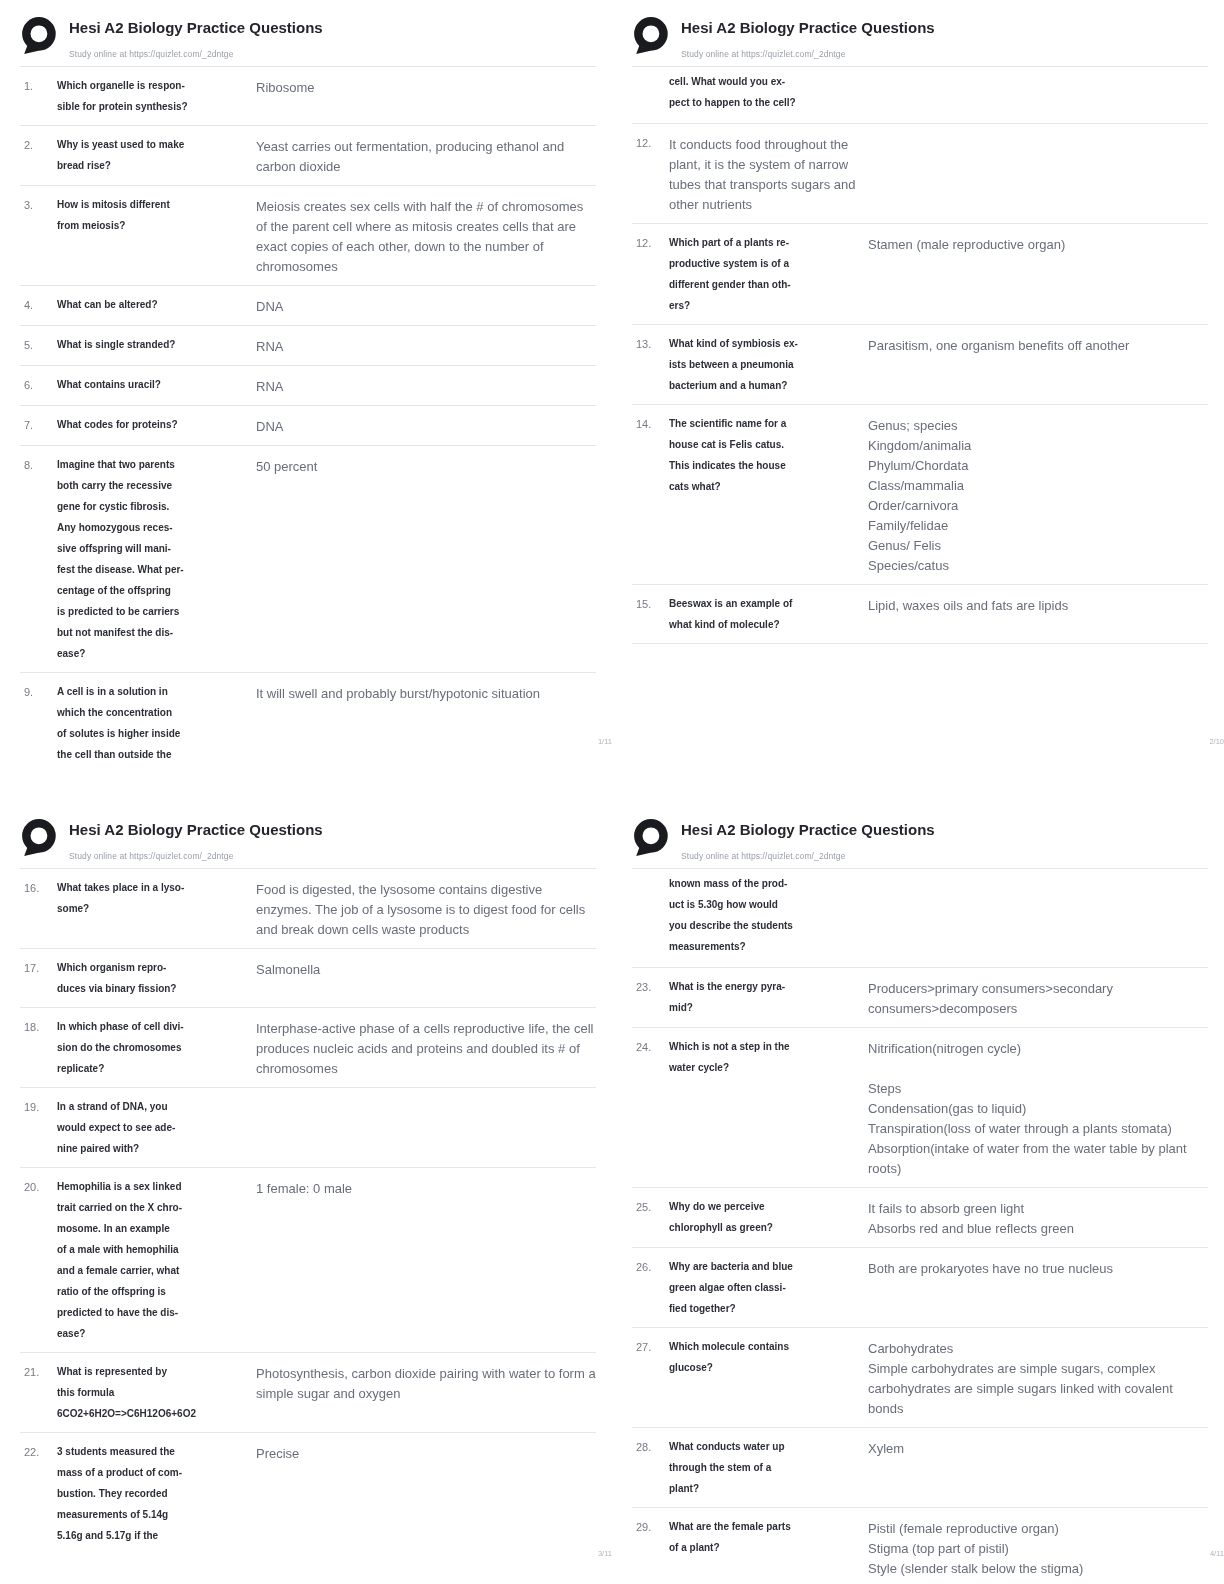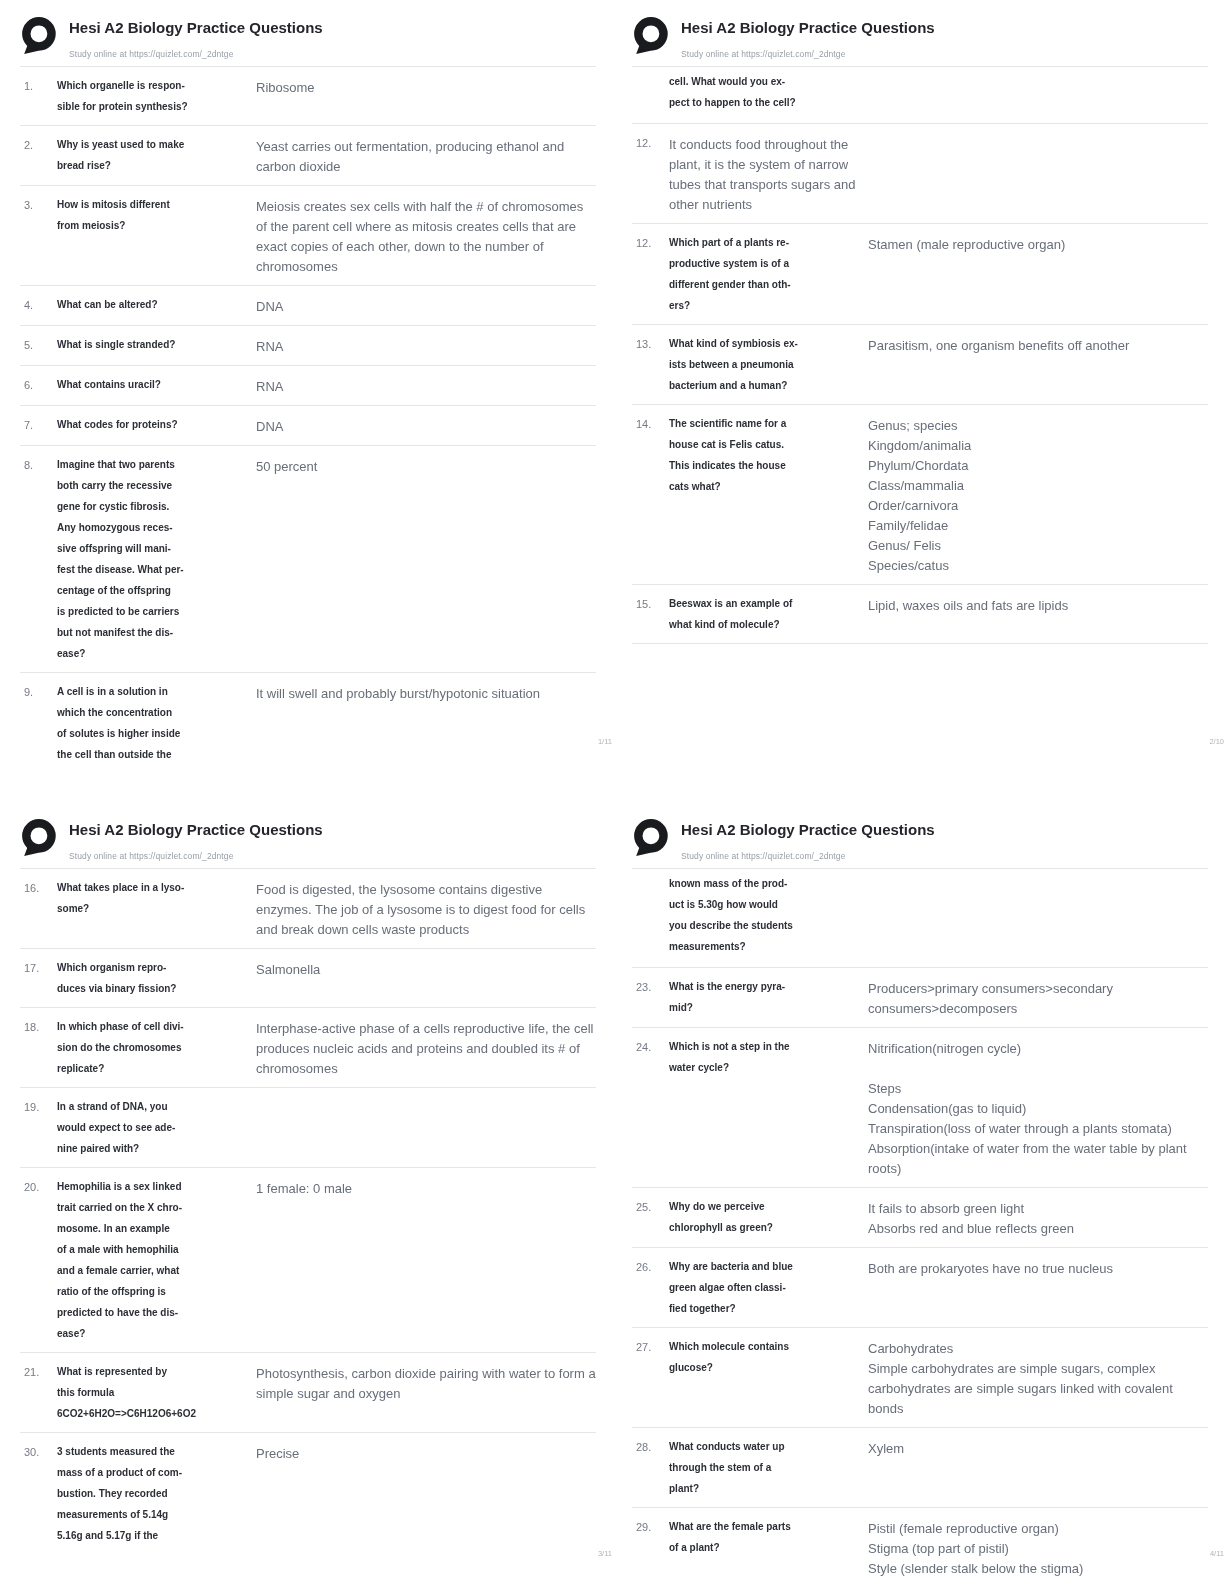--- a/index.html
+++ b/index.html
@@ -241,21 +241,21 @@
         <div class="atext">1 female: 0 male</div>
       </div>
       <div class="row">
         <span class="qnum">21.</span>
         <div class="qtext">What is represented by
 this formula
 6CO2+6H2O=&gt;C6H12O6+6O2</div>
         <div class="atext">Photosynthesis, carbon dioxide pairing with water to form a simple sugar and oxygen</div>
       </div>
       <div class="row cut">
-        <span class="qnum">30.</span>
+        <span class="qnum">22.</span>
         <div class="qtext">3 students measured the
 mass of a product of com-
 bustion. They recorded
 measurements of 5.14g
 5.16g and 5.17g if the</div>
         <div class="atext">Precise</div>
       </div>
       <div class="pfooter">3/11</div>
     </section>
     <section class="page lower">

